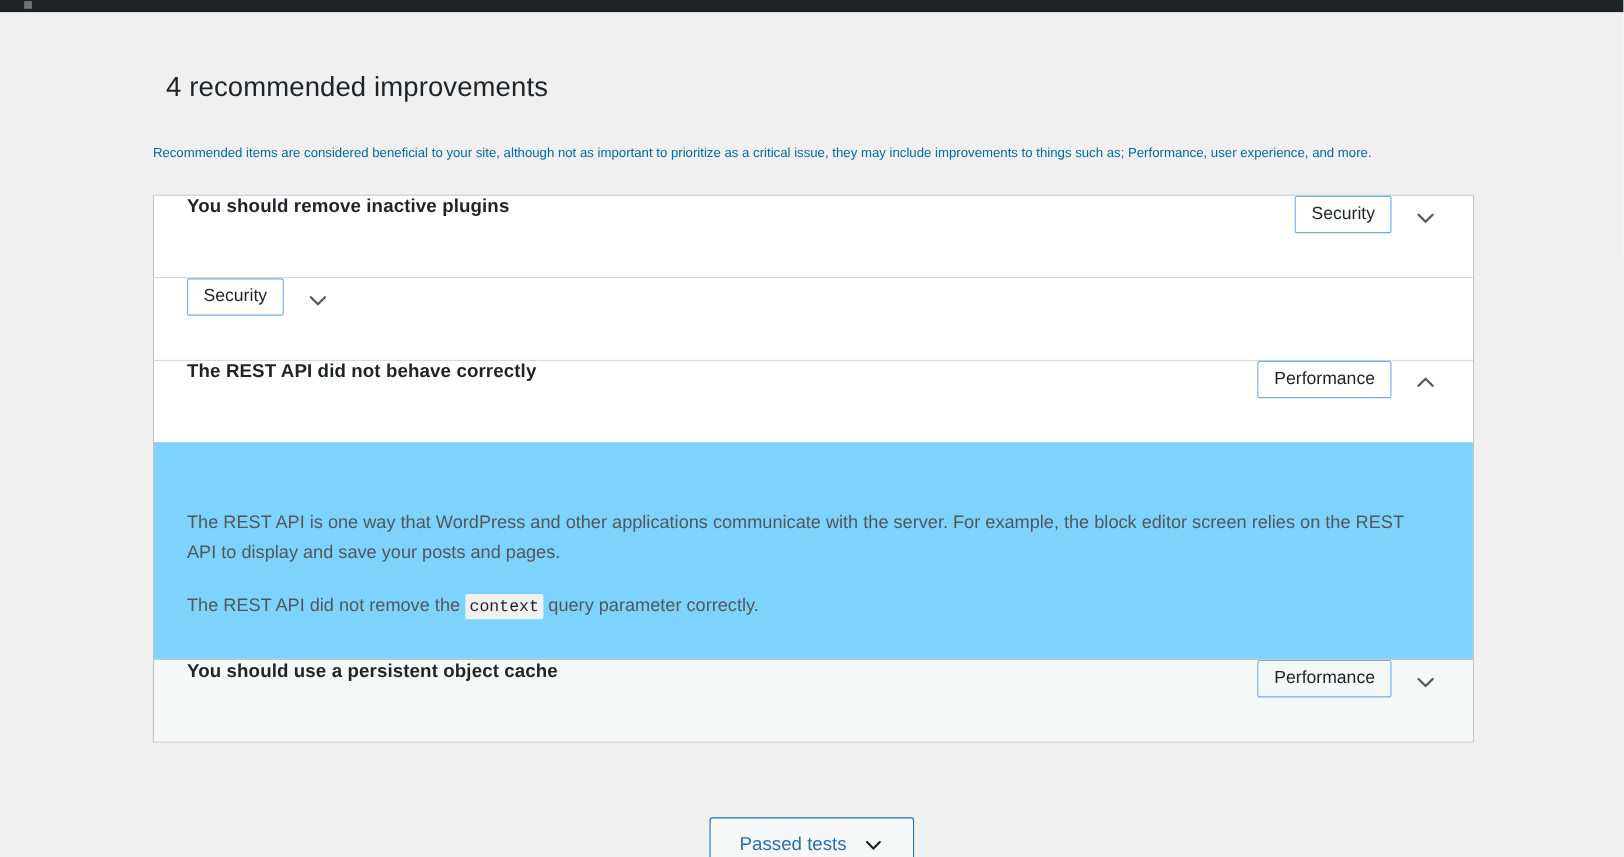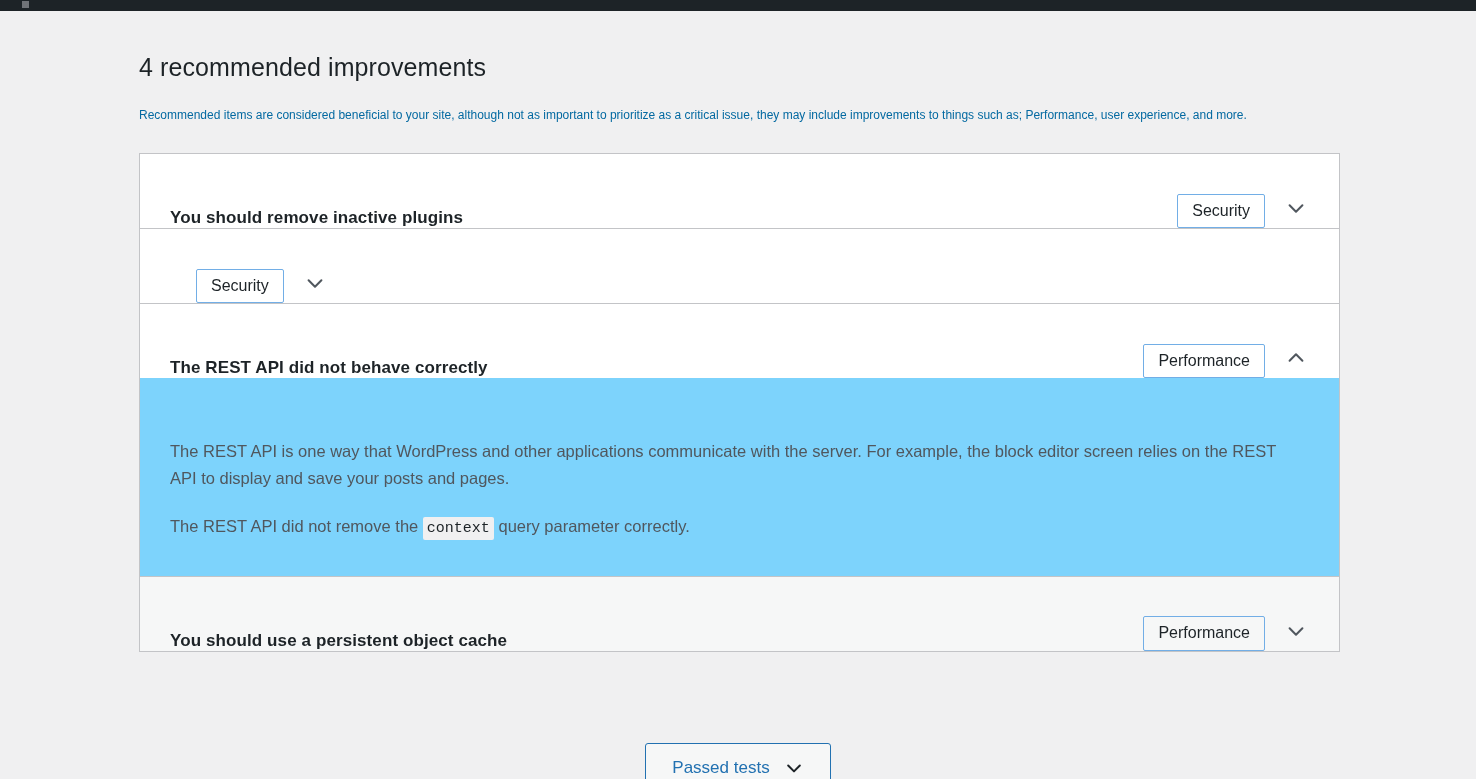--- a/index.html
+++ b/index.html
@@ -38,21 +38,21 @@
     width: 1476px;
     height: 768px;
   }
   .health-section {
     position: absolute;
     left: 139px;
     top: 0;
     width: 1201px;
   }
   h2.section-title {
-    margin: 0;
+    margin: 12px;
     padding: 40px 0 0 0;
     font-size: 25px;
     font-weight: 400;
     line-height: 1.3;
     color: #1d2327;
     letter-spacing: .1px;
   }
   p.section-desc {
     margin: 0;
     padding: 22px 0 0 0;
@@ -72,21 +72,21 @@
     border-bottom: 1px solid #c3c4c7;
   }
   .accordion-item:last-child {
     border-bottom: none;
   }
   .accordion-item.shaded > .accordion-heading {
     background: #f6f7f7;
   }
   .accordion-heading {
     display: flex;
-    align-items: flex-end;
+    align-items: flex-start;
     height: 74px;
     padding: 0 22px 0 30px;
     box-sizing: border-box;
     cursor: pointer;
     background: #fff;
   }
   .accordion-title {
     flex: 1 1 auto;
     font-size: 17px;
     font-weight: 700;
@@ -96,21 +96,20 @@
   .badge {
     flex: 0 0 auto;
     border: 1px solid #72aee6;
     border-radius: 2px;
     font-size: 16px;
     color: #1d2327;
     padding: 6px 14px 7px 14px;
     line-height: 1.2;
     background: transparent;
     white-space: nowrap;
-    margin-left: 26px;
   }
   .chevron {
     flex: 0 0 auto;
     width: 42px;
     height: 40px;
     display: flex;
     align-items: center;
     justify-content: center;
     margin-left: 10px;
   }

